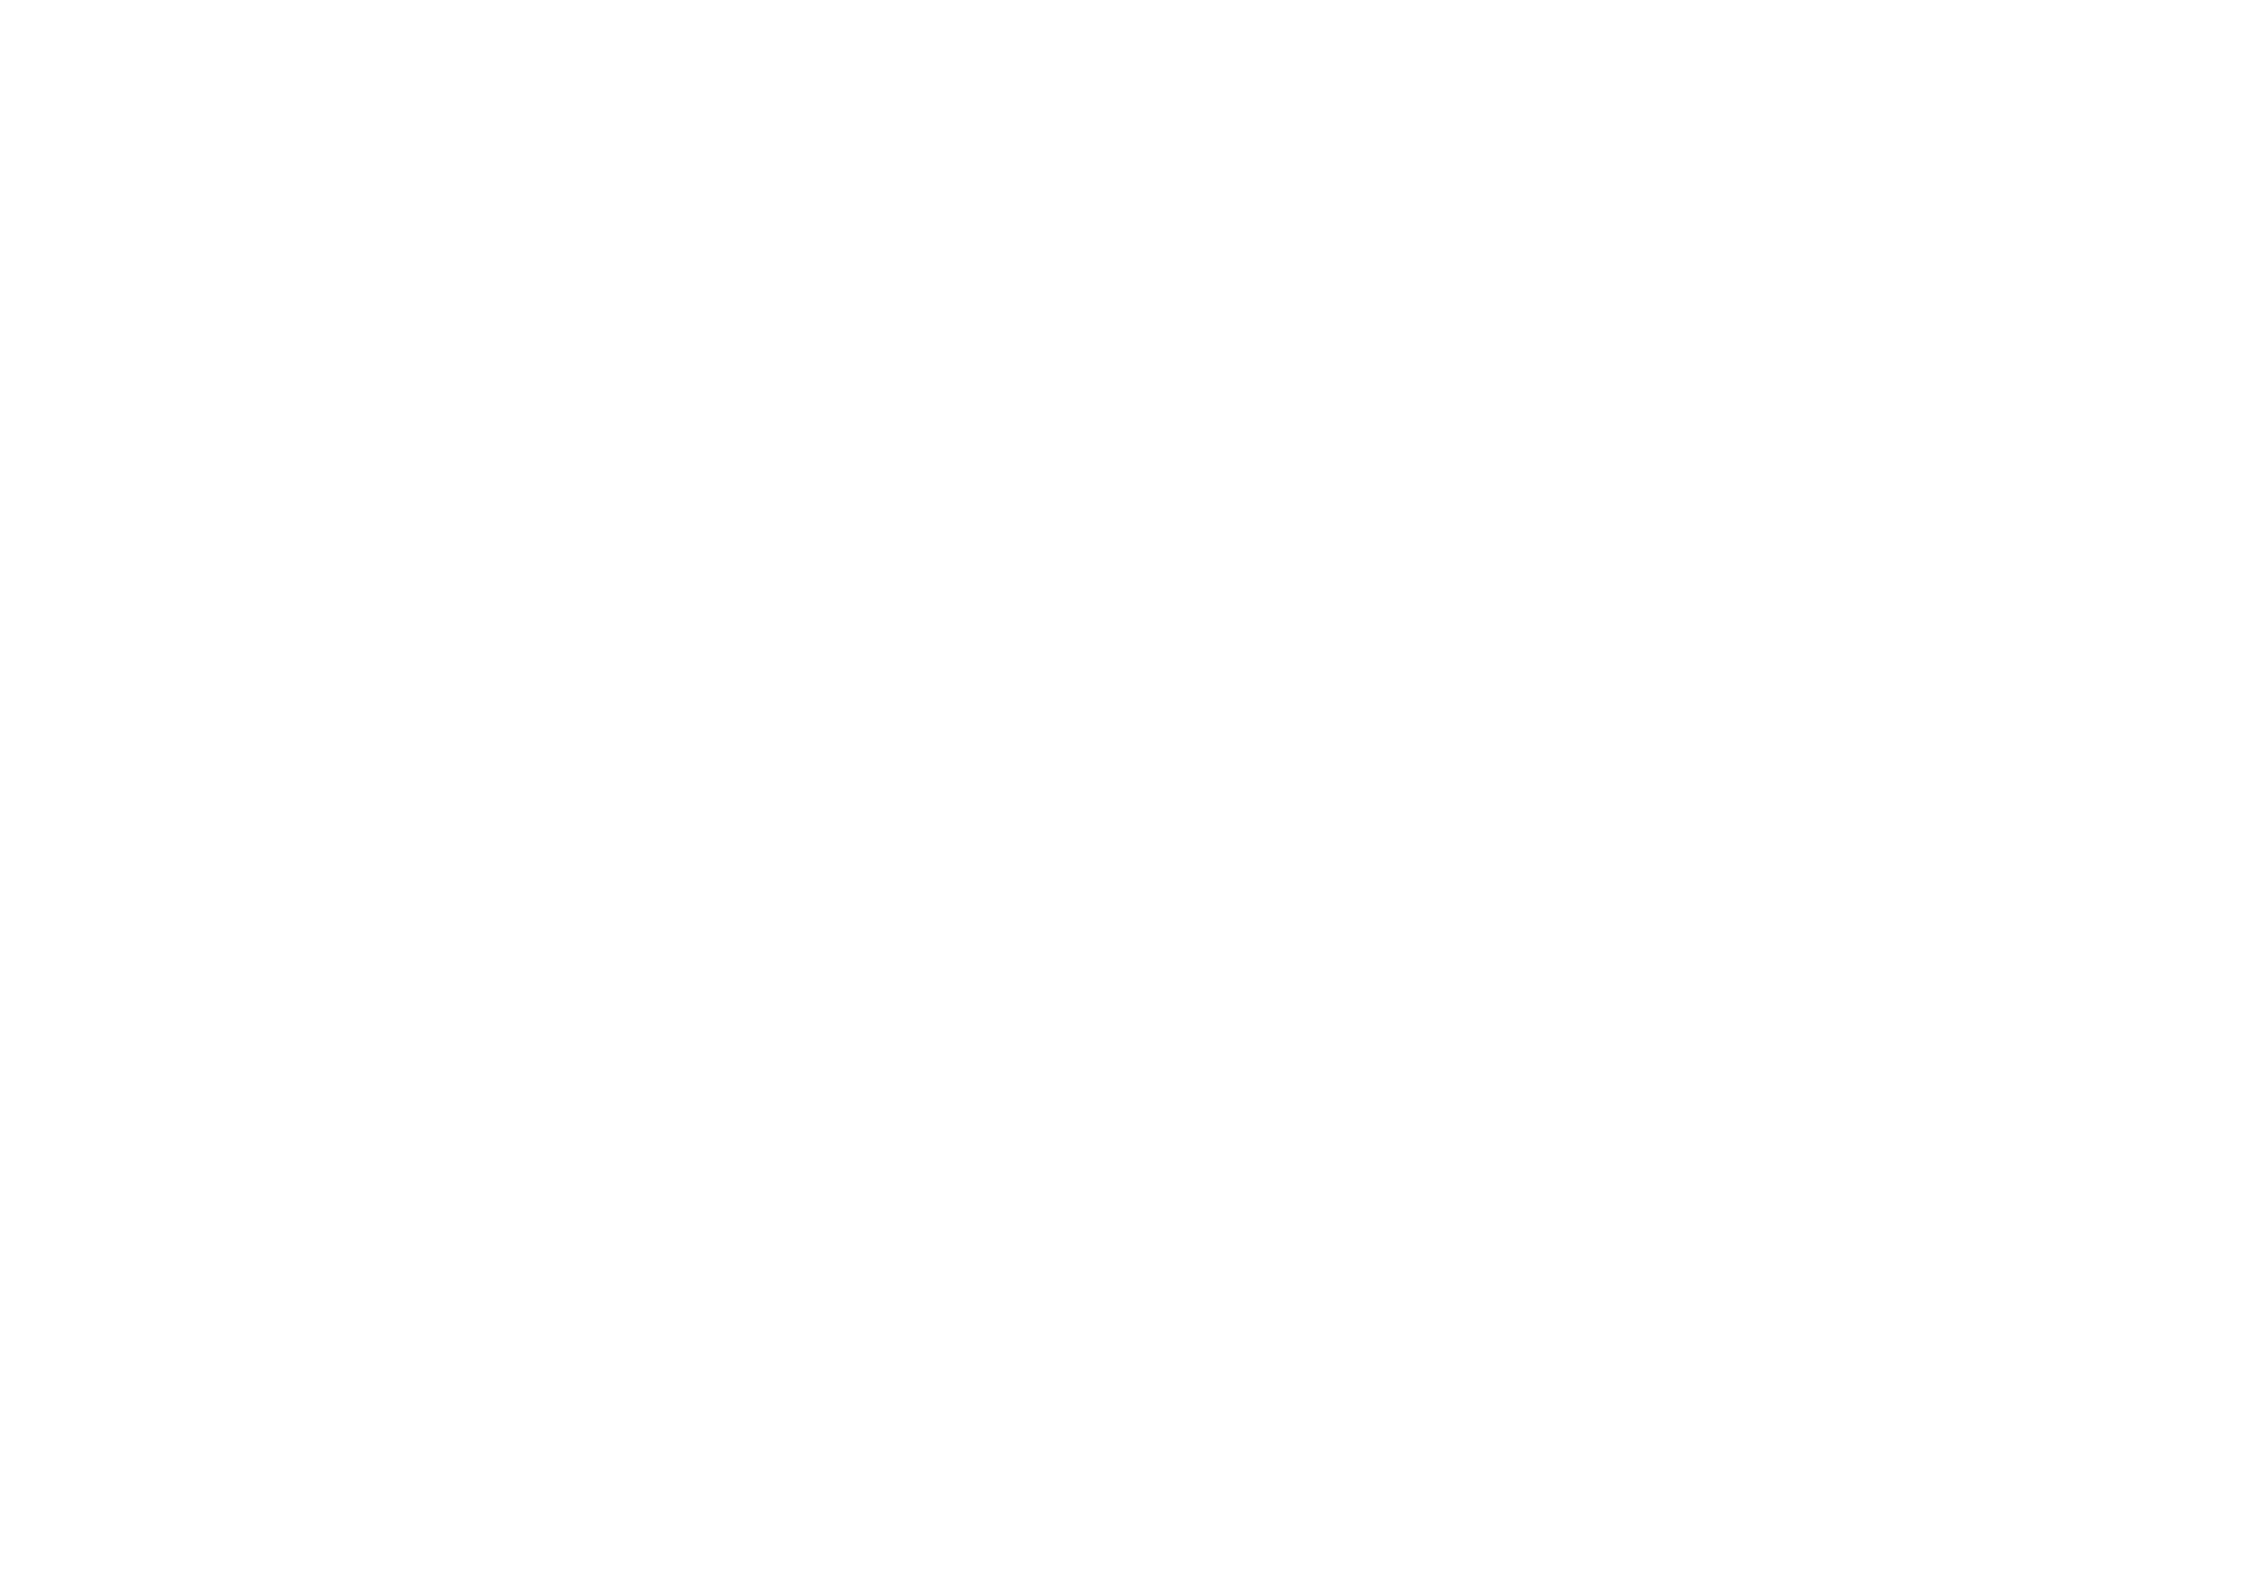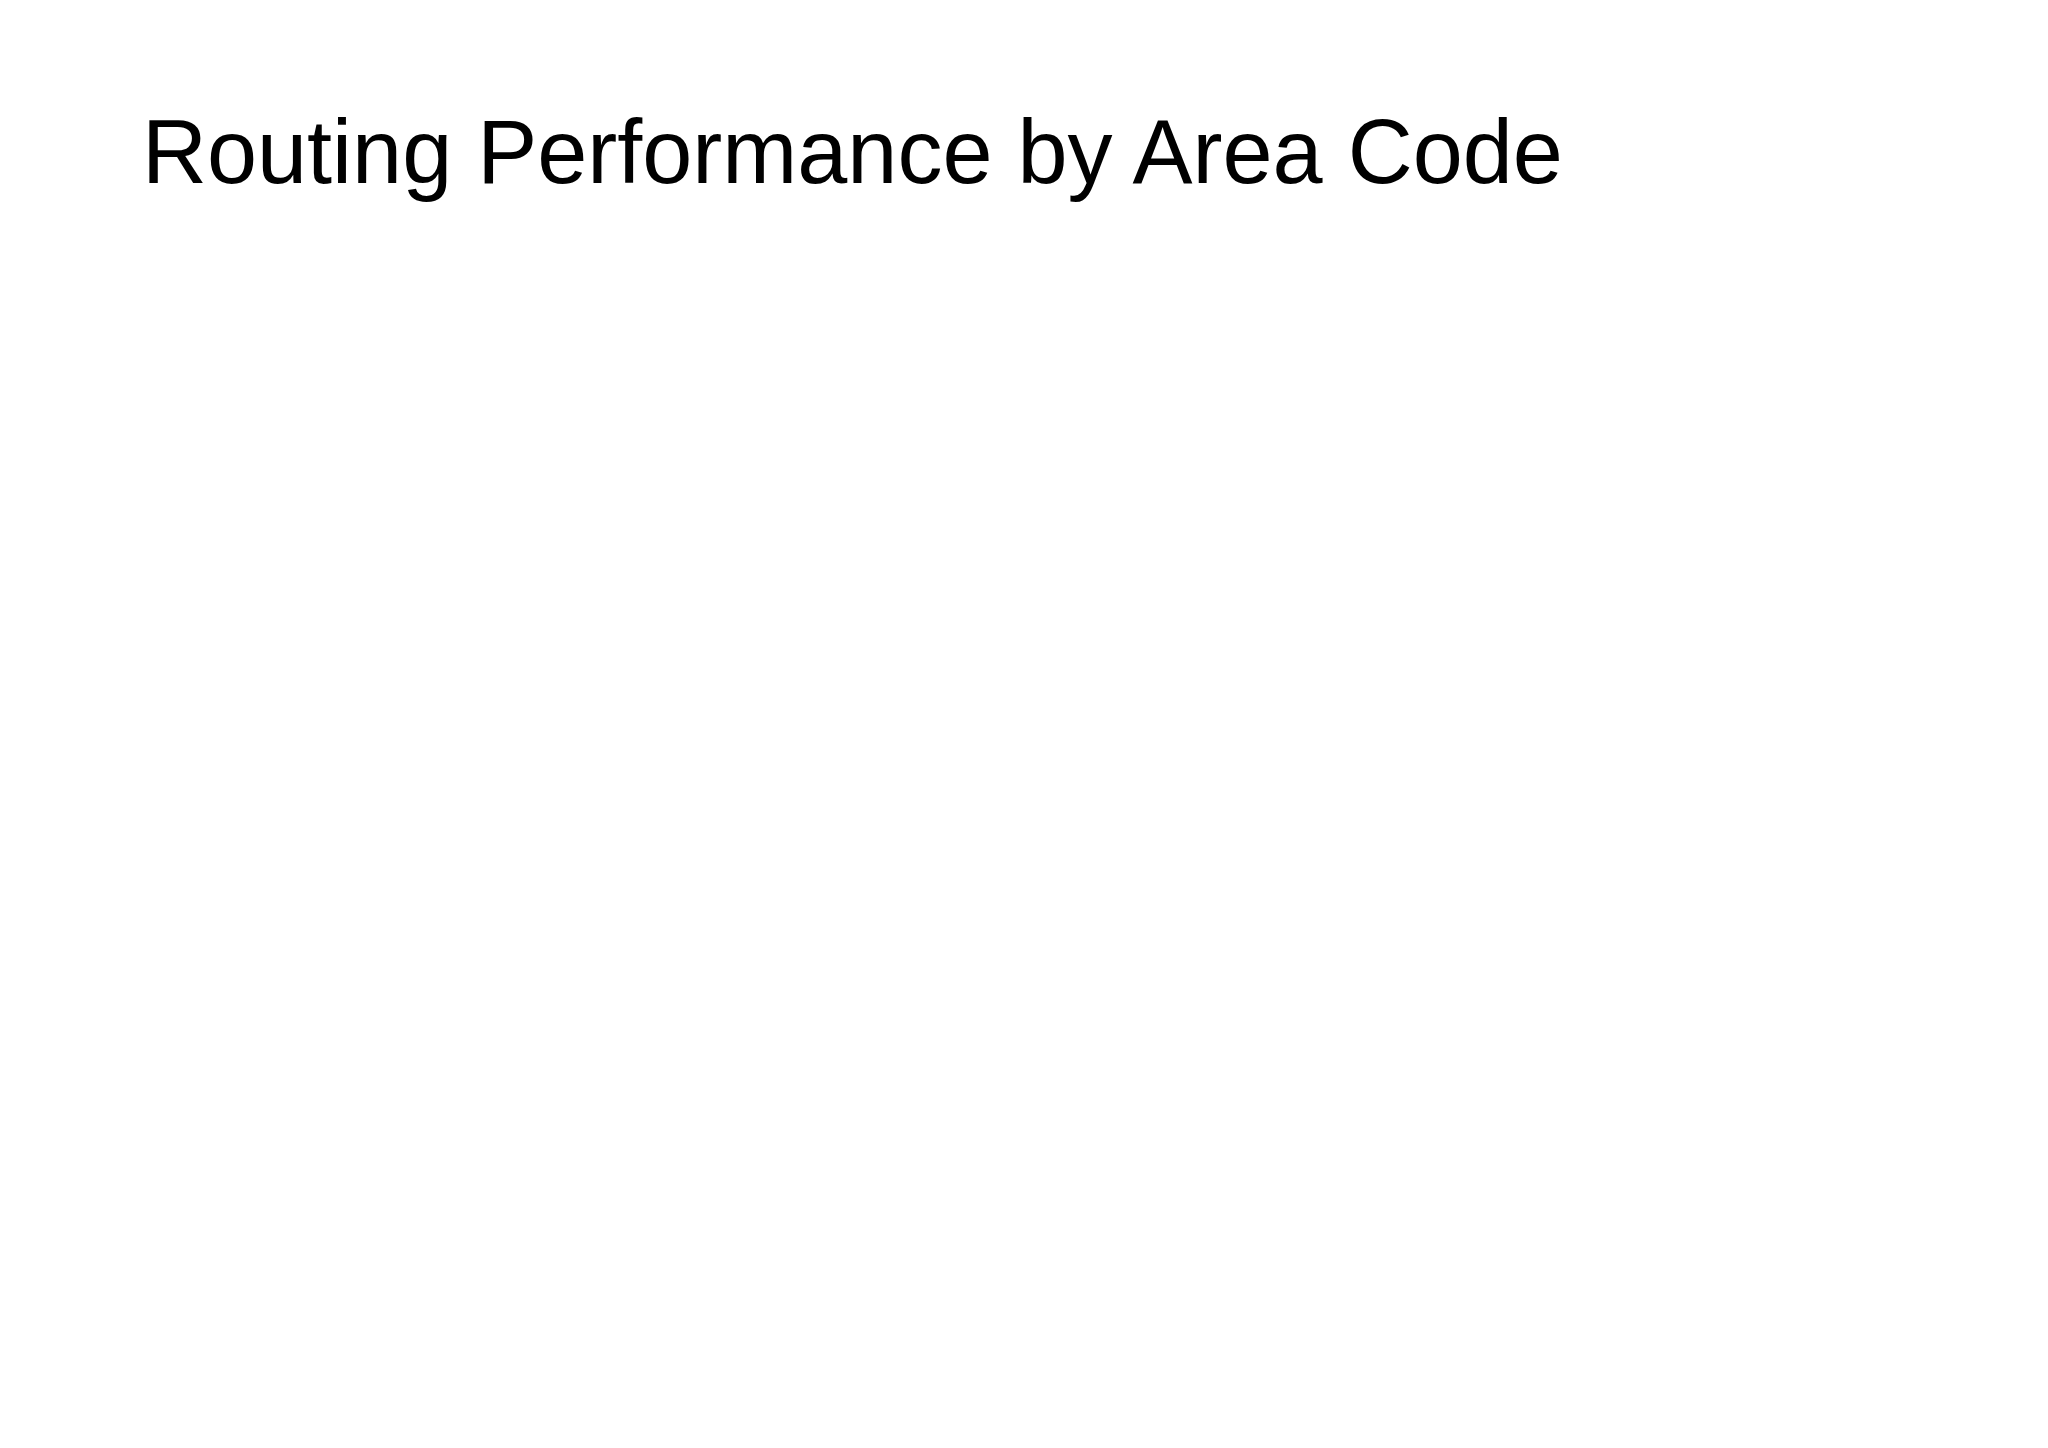--- a/index.html
+++ b/index.html
@@ -54,19 +54,16 @@
     top: 300px;
     width: 1760px;
     height: 1020px;
   }
 </style>
 </head>
 <body>
 
 <div id="slide">
 
-  <div id="title-placeholder">
-    <h1 id="slide-title">Routing Performance by Area Code</h1>
-  </div>
 
   <div id="content-placeholder"></div>
 
 </div>
 
 </body></html>

